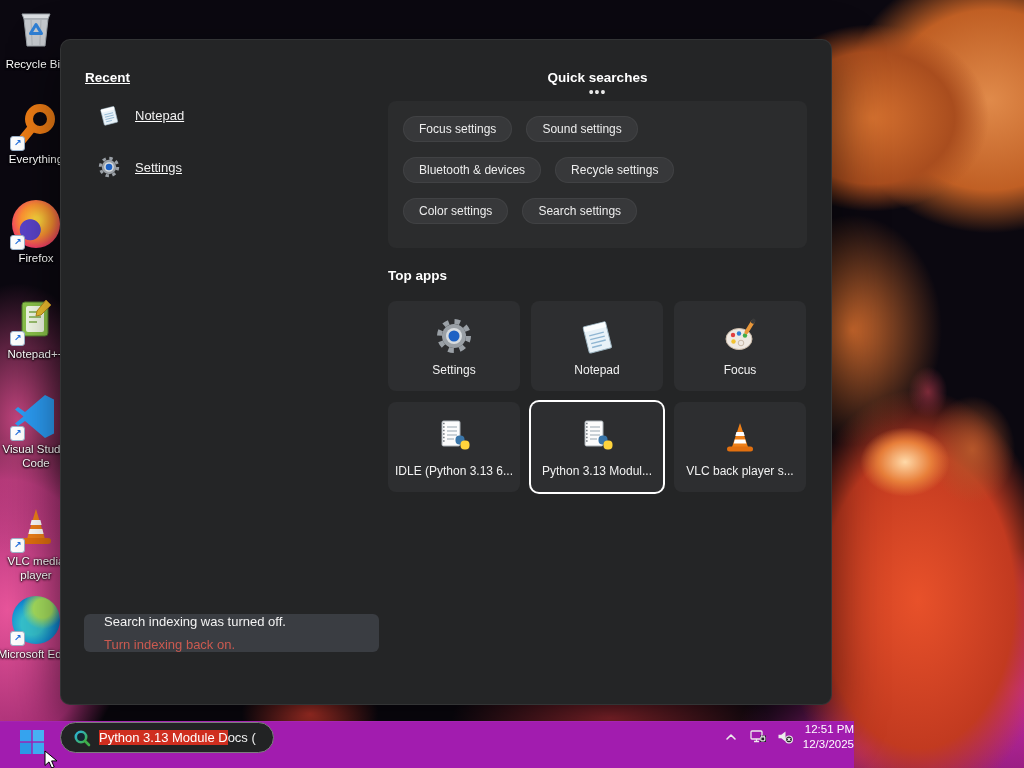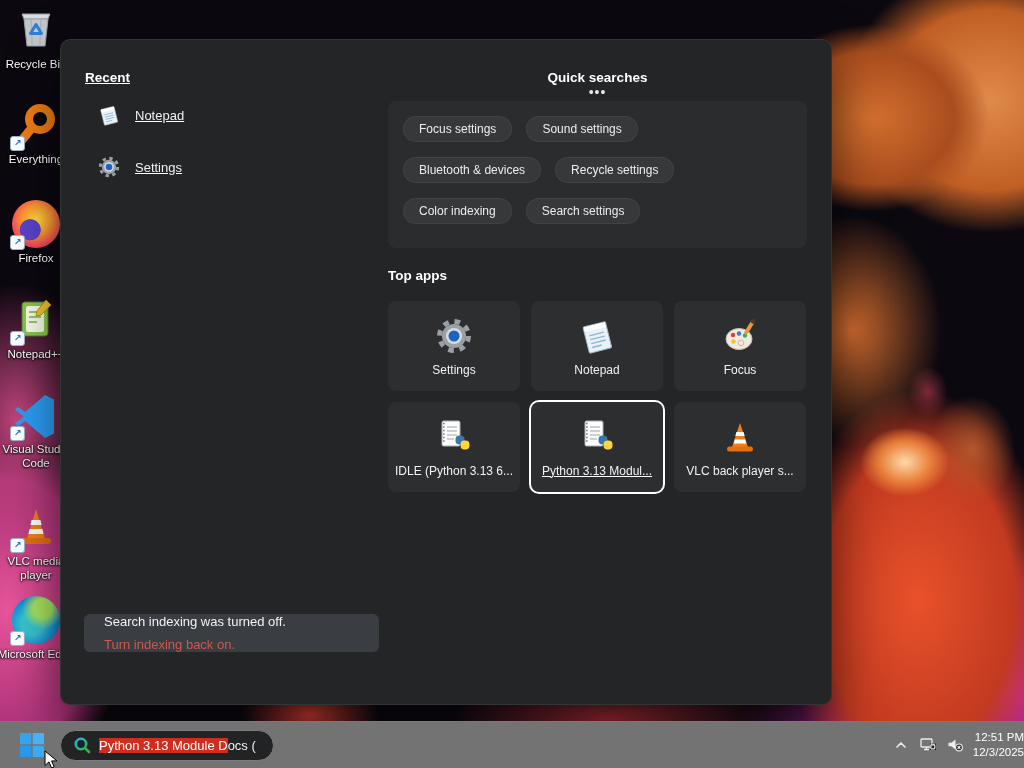--- a/index.html
+++ b/index.html
@@ -57,32 +57,32 @@
     border-radius:8px;box-sizing:border-box;padding:15px;}
   .pill-row{display:flex;gap:14px;margin-bottom:15px;}
   .pill-row:last-child{margin-bottom:0;}
   .pill{background:#37383a;border:1px solid rgba(255,255,255,.05);border-radius:14px;
     padding:5px 15px;font-size:12px;color:#ededed;white-space:nowrap;cursor:default;}
   .topapps-head{position:absolute;left:327px;top:228px;}
   .grid{position:absolute;left:327px;top:261px;display:grid;
     grid-template-columns:repeat(3,132px);grid-auto-rows:90px;gap:11px;}
   .tile{background:#2d2e30;border-radius:8px;display:flex;flex-direction:column;
     align-items:center;justify-content:center;gap:7px;cursor:default;}
-  .tile.selected{box-shadow:0 0 0 2px #fff;text-decoration:underline;}
+  .tile.selected{box-shadow:0 0 0 2px #fff;}
   .tile .ticon{width:40px;height:40px;}
   .tile .ticon svg{width:40px;height:40px;display:block;}
   .tile .tlbl{font-size:12px;color:#f2f2f2;white-space:nowrap;}
   .notice{position:absolute;left:23px;top:574px;width:295px;box-sizing:border-box;
     background:#3a3d42;border-radius:6px;padding:0 20px;}
   .notice .n1{font-size:13px;color:#f2f2f2;}
   .notice .n2{font-size:13px;color:#cb5a50;margin-top:8px;cursor:default;}
   
-  .taskbar{position:absolute;left:0;bottom:0;width:1024px;height:47px;background:#737373;
+  .taskbar{position:absolute;left:0;bottom:0;width:854px;height:47px;background:#a21caf;
     border-top:1px solid rgba(255,255,255,.04);box-sizing:border-box;display:flex;
-    align-items:center;}
+    align-items:flex-start;}
   .start-btn{width:40px;height:40px;margin-left:12px;display:flex;align-items:center;
     justify-content:center;border-radius:5px;cursor:default;}
   .tb-search{margin-left:8px;width:214px;height:31px;border:1px solid #7d7d7d;
     border-radius:16px;background:#222324;display:flex;align-items:center;gap:8px;
     padding:0 12px;box-sizing:border-box;cursor:default;}
   .tb-search .stext{font-size:13px;white-space:nowrap;overflow:hidden;color:#f0f0f0;}
   .tb-search .sel{background:#cf2e1f;color:#fff;padding:1px 0;}
   .tray{margin-left:auto;display:flex;align-items:center;gap:9px;}
   .tray .ticn{width:18px;height:18px;display:flex;align-items:center;justify-content:center;
     cursor:default;}
@@ -208,21 +208,21 @@
     <div class="qs-box">
       <div class="pill-row">
         <span class="pill">Focus settings</span>
         <span class="pill">Sound settings</span>
       </div>
       <div class="pill-row">
         <span class="pill">Bluetooth &amp; devices</span>
         <span class="pill">Recycle settings</span>
       </div>
       <div class="pill-row">
-        <span class="pill">Color indexing</span>
+        <span class="pill">Color settings</span>
         <span class="pill">Search settings</span>
       </div>
     </div>
 
     <h3 class="topapps-head">Top apps</h3>
 
     <div class="grid">
       <div class="tile">
         <span class="ticon">
           <svg viewBox="0 0 40 40">

